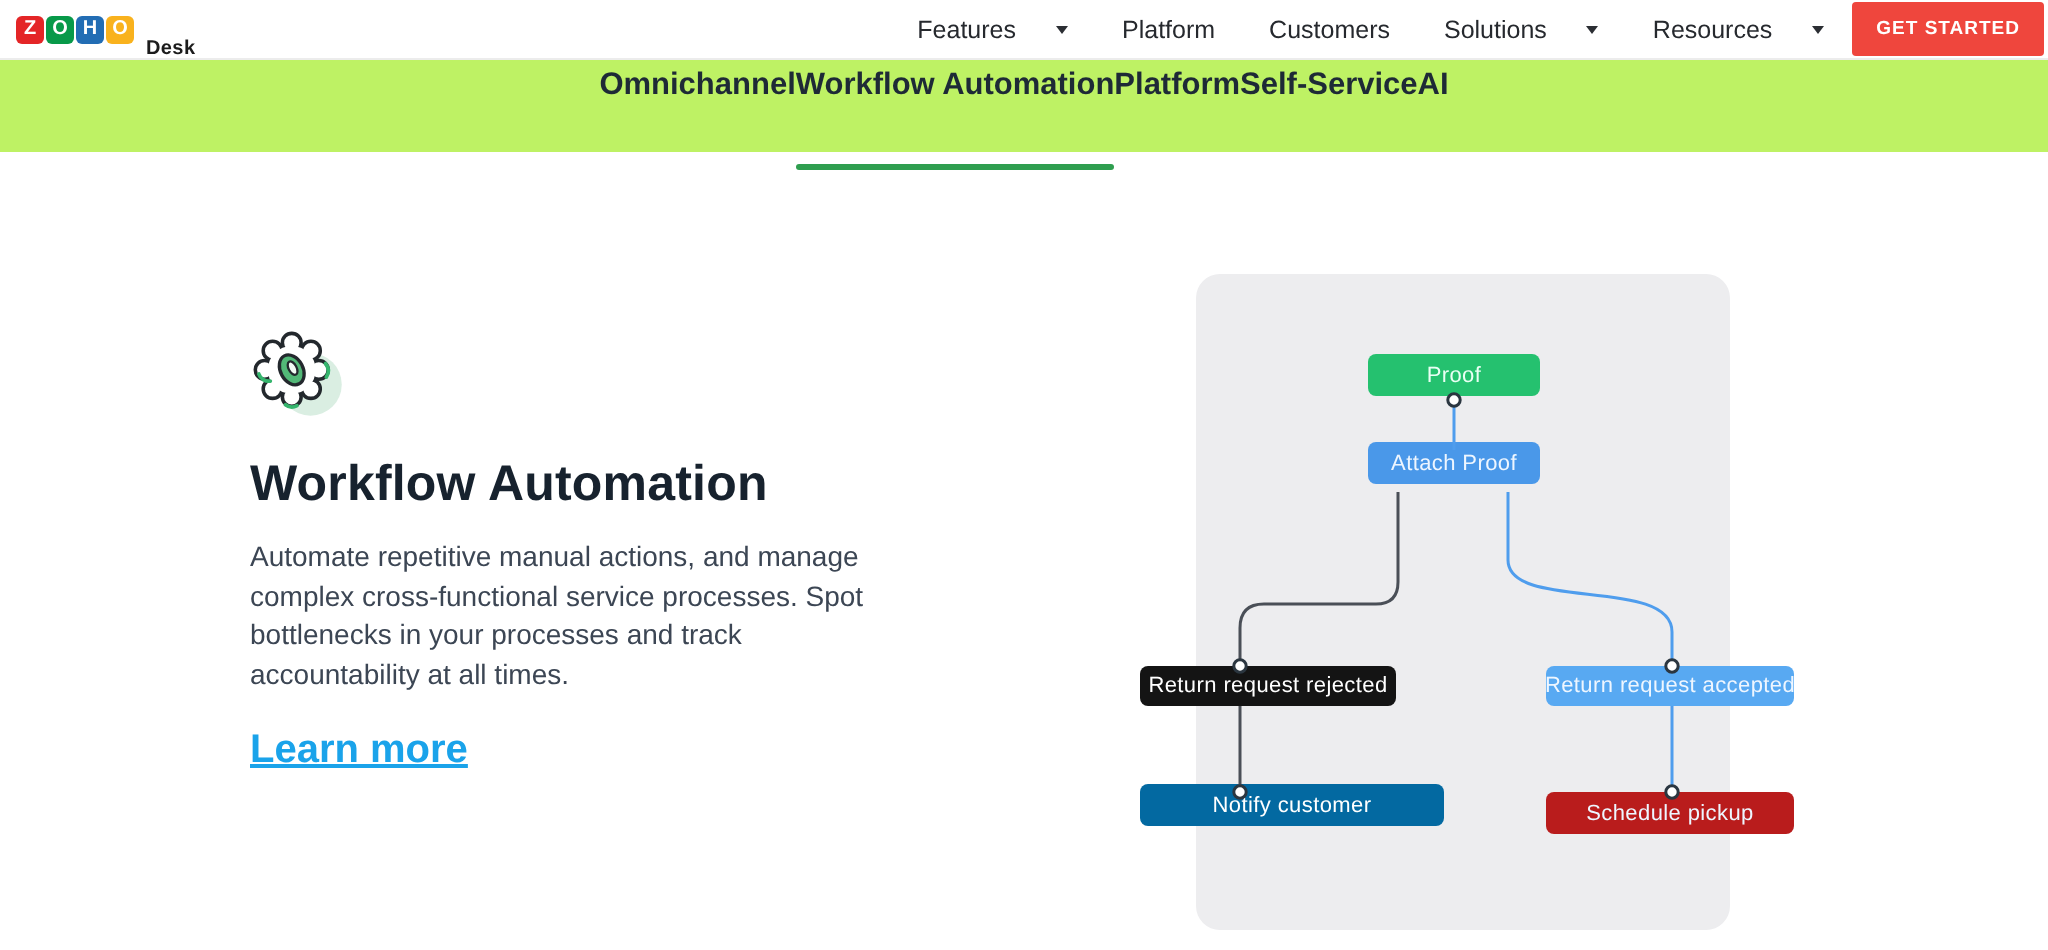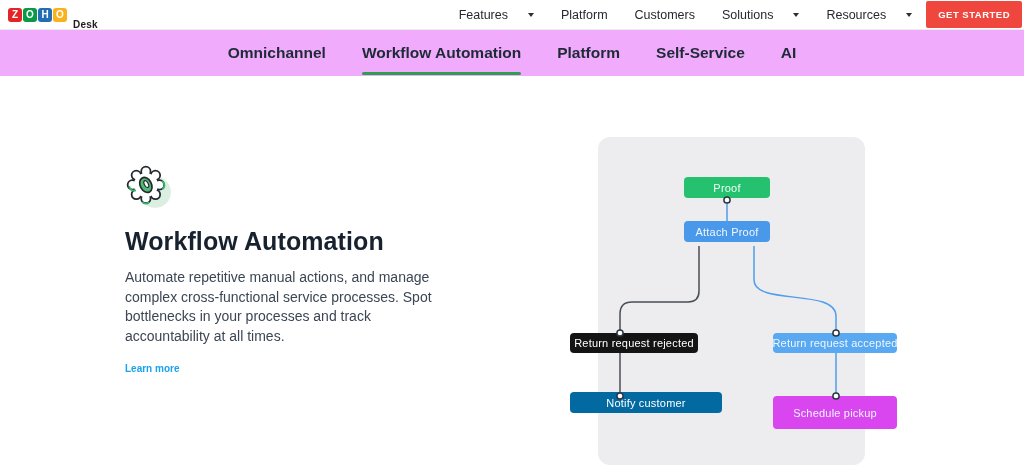--- a/index.html
+++ b/index.html
@@ -33,59 +33,59 @@
   .cta-btn {
     background:#ef463d; color:#fff; border:none; cursor:pointer;
     font-family:"Liberation Sans", sans-serif;
     font-size:9.5px; font-weight:bold; letter-spacing:.5px;
     padding:8px 12px; border-radius:2px;
   }
 
   
   .tabs {
     position:absolute; left:0; top:30px; width:1024px; height:46px;
-    display:flex; align-items:center; justify-content:center; gap:36px; background:#f0abfc;
+    display:flex; justify-content:center; background:#bef264;
   }
   .tab {
     position:relative; font-size:15.5px; font-weight:bold; color:#1e2a36;
     cursor:pointer; padding:4px 0;
   }
   .tab.active::after {
     content:""; position:absolute; left:0; right:0; bottom:-9px; height:3px;
     background:#2f9e4f; border-radius:2px;
   }
 
   
   .feature { position:absolute; left:125px; top:162px; width:340px; }
   .feature-icon { width:52px; height:50px; margin-left:-2px; }
   .feature-title { margin-top:11px; font-size:25px; font-weight:bold; color:#17222e; letter-spacing:.1px; }
   .feature-desc { margin-top:12px; width:334px; font-size:14px; line-height:19.5px; color:#3c4654; }
   .feature-link {
-    display:inline-block; margin-top:17px; font-size:10px; font-weight:bold;
-    color:#1aa3ea; cursor:pointer;
+    display:inline-block; margin-top:17px; font-size:20px; font-weight:bold;
+    color:#1aa3ea; text-decoration:underline; cursor:pointer;
   }
 
   
   .diagram { position:absolute; left:560px; top:130px; width:350px; height:340px; }
   .panel {
     position:absolute; left:38px; top:7px; width:267px; height:328px;
     background:#ededef; border-radius:12px;
   }
   .edges { position:absolute; left:0; top:0; width:350px; height:340px; z-index:3; pointer-events:none; }
   .node {
     position:absolute; z-index:2; border-radius:4px; cursor:pointer;
     display:flex; align-items:center; justify-content:center;
     font-size:11px; letter-spacing:.2px; white-space:nowrap;
   }
   .node-open       { left:124px; top:47px;  width:86px;  height:21px; background:#25c16f; color:#eafff4; }
   .node-attach     { left:124px; top:91px;  width:86px;  height:21px; background:#4a98e9; color:#eef6ff; }
   .node-rejected   { left:10px;  top:203px; width:128px; height:20px; background:#141414; color:#ffffff; }
   .node-accepted   { left:213px; top:203px; width:124px; height:20px; background:#58a9f2; color:#eef6ff; }
   .node-notify     { left:10px;  top:262px; width:152px; height:21px; background:#0369a1; color:#ffffff; }
-  .node-pickup     { left:213px; top:266px; width:124px; height:33px; background:#d946ef; color:#eef6ff; }
+  .node-pickup     { left:213px; top:266px; width:124px; height:21px; background:#b91c1c; color:#eef6ff; }
 </style>
 </head>
 <body>
 
 <div class="page">
 
   <div class="topbar">
     <div class="brand">
       <span class="logo-boxes">
         <span class="logo-box" style="background:#e42527">Z</span>

